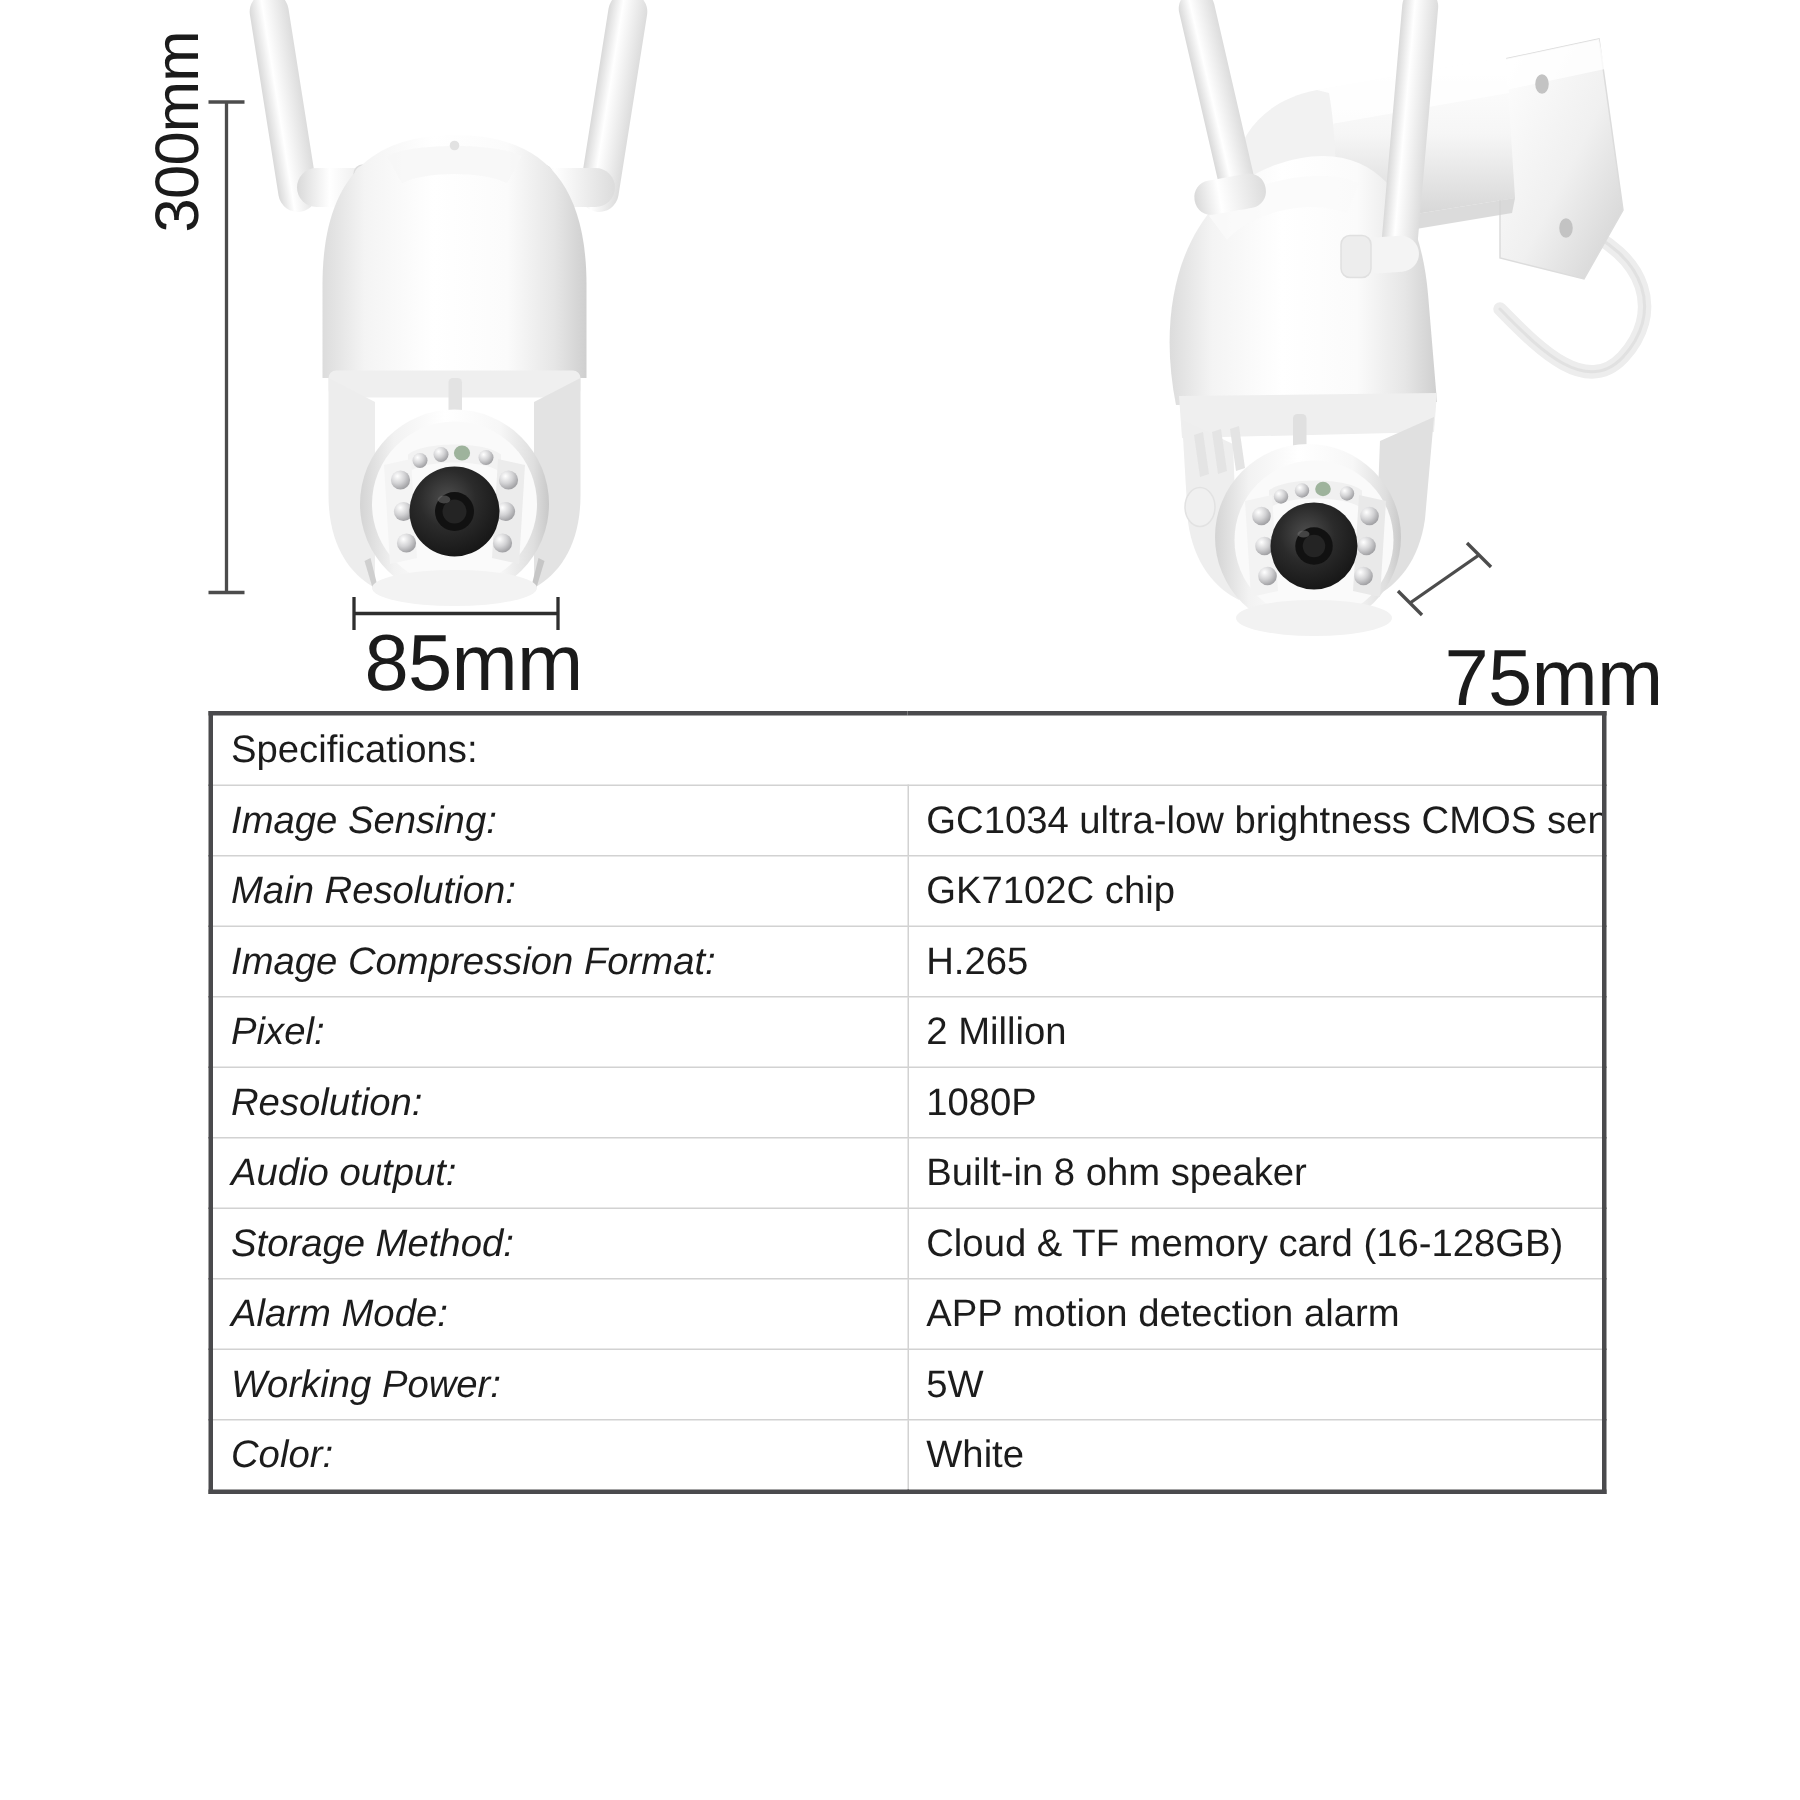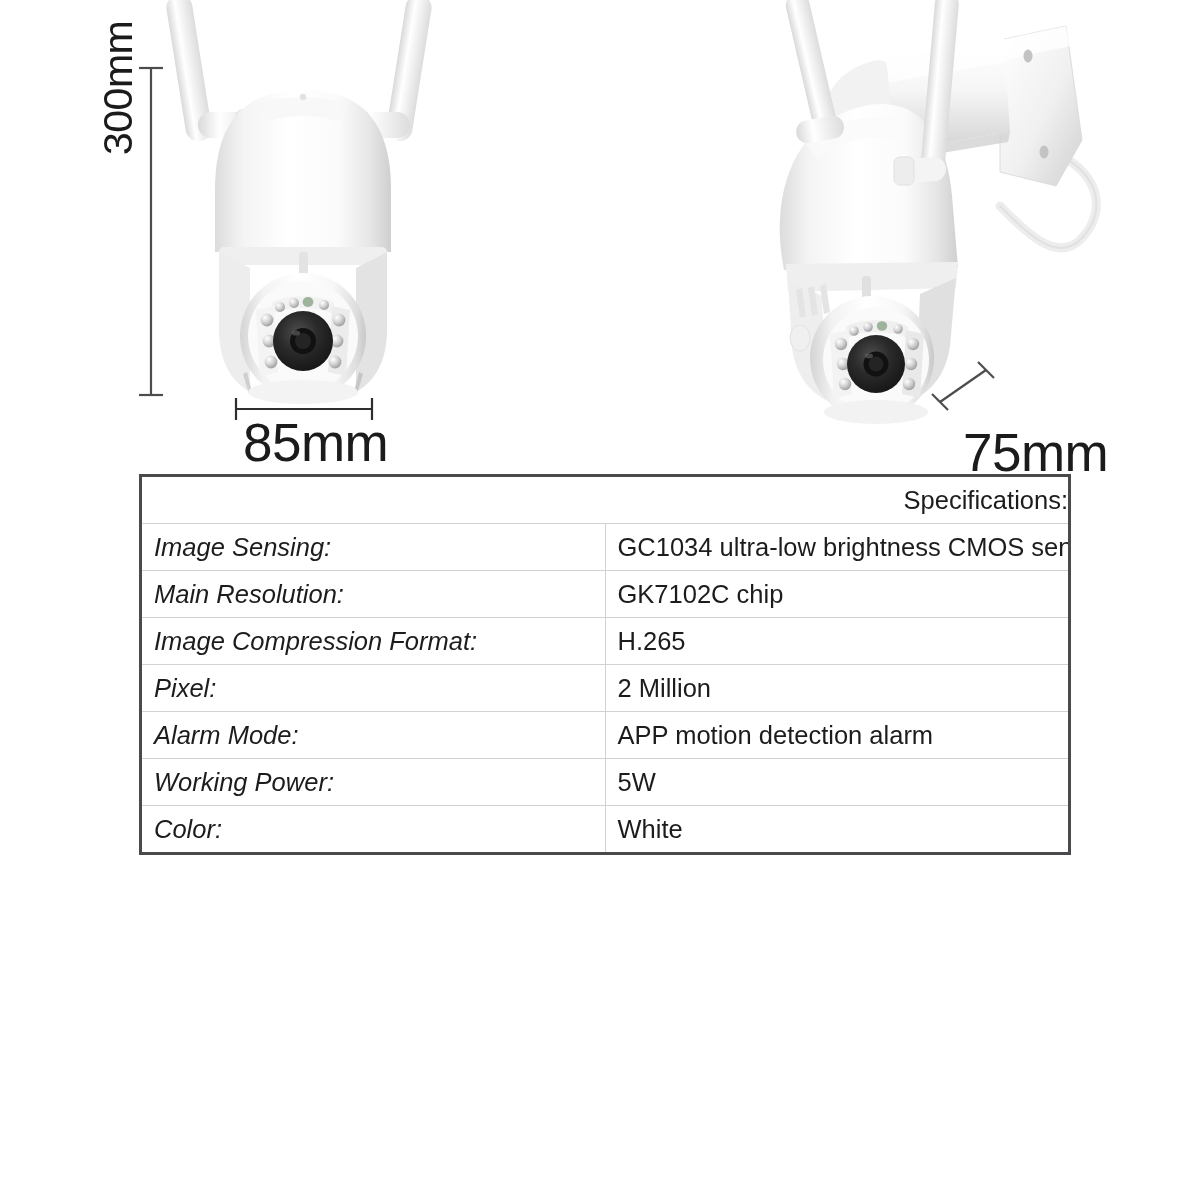--- a/index.html
+++ b/index.html
@@ -74,21 +74,21 @@
     font-size: 25.5px;
     font-weight: 400;
     color: #1c1c1c;
     height: 46px;
     line-height: 46px;
     vertical-align: middle;
     white-space: nowrap;
     overflow: hidden;
   }
   td.spec-head {
-    text-align: right;
+    text-align: left;
     font-size: 37px;
     height: 72px;
     line-height: 72px;
     padding: 0;
     border-left: none;
     border-right: none;
     border-top: none;
   }
   td.spec-key { width: 358px; font-style: italic; }
   td.spec-val { width: 574px; }
@@ -326,20 +326,32 @@
         </tr>
         <tr>
           <td class="spec-key">Image Compression Format:</td>
           <td class="spec-val">H.265</td>
         </tr>
         <tr>
           <td class="spec-key">Pixel:</td>
           <td class="spec-val">2 Million</td>
         </tr>
         <tr>
+          <td class="spec-key">Resolution:</td>
+          <td class="spec-val">1080P</td>
+        </tr>
+        <tr>
+          <td class="spec-key">Audio output:</td>
+          <td class="spec-val">Built-in 8 ohm speaker</td>
+        </tr>
+        <tr>
+          <td class="spec-key">Storage Method:</td>
+          <td class="spec-val">Cloud &amp; TF memory card (16-128GB)</td>
+        </tr>
+        <tr>
           <td class="spec-key">Alarm Mode:</td>
           <td class="spec-val">APP motion detection alarm</td>
         </tr>
         <tr>
           <td class="spec-key">Working Power:</td>
           <td class="spec-val">5W</td>
         </tr>
         <tr>
           <td class="spec-key">Color:</td>
           <td class="spec-val">White</td>

